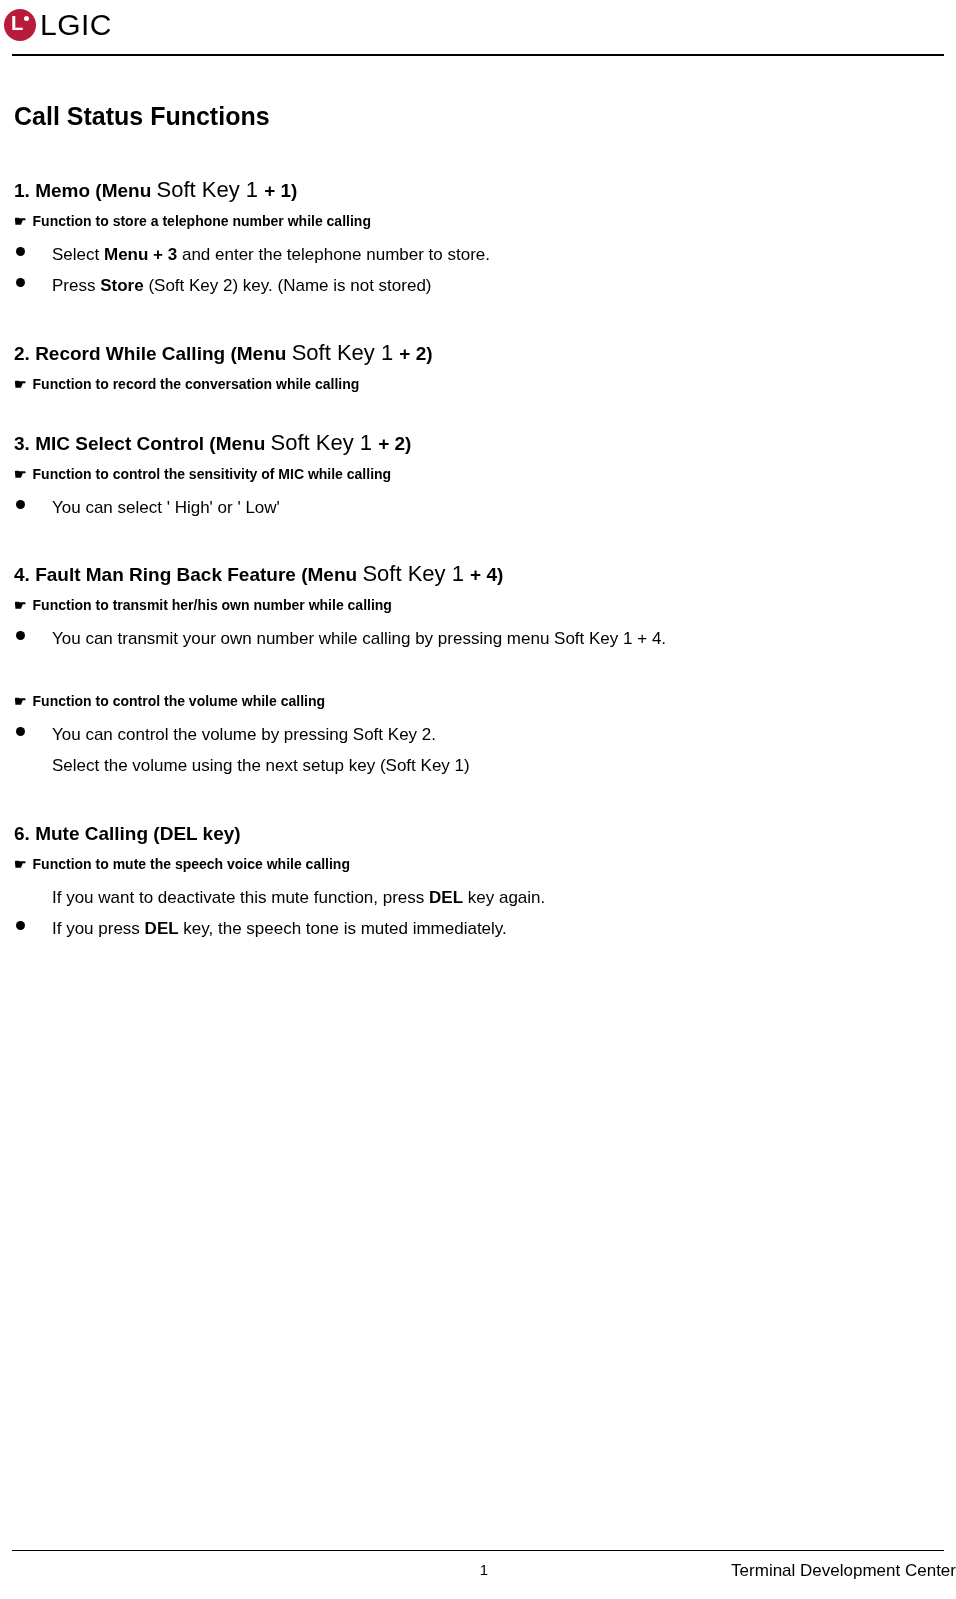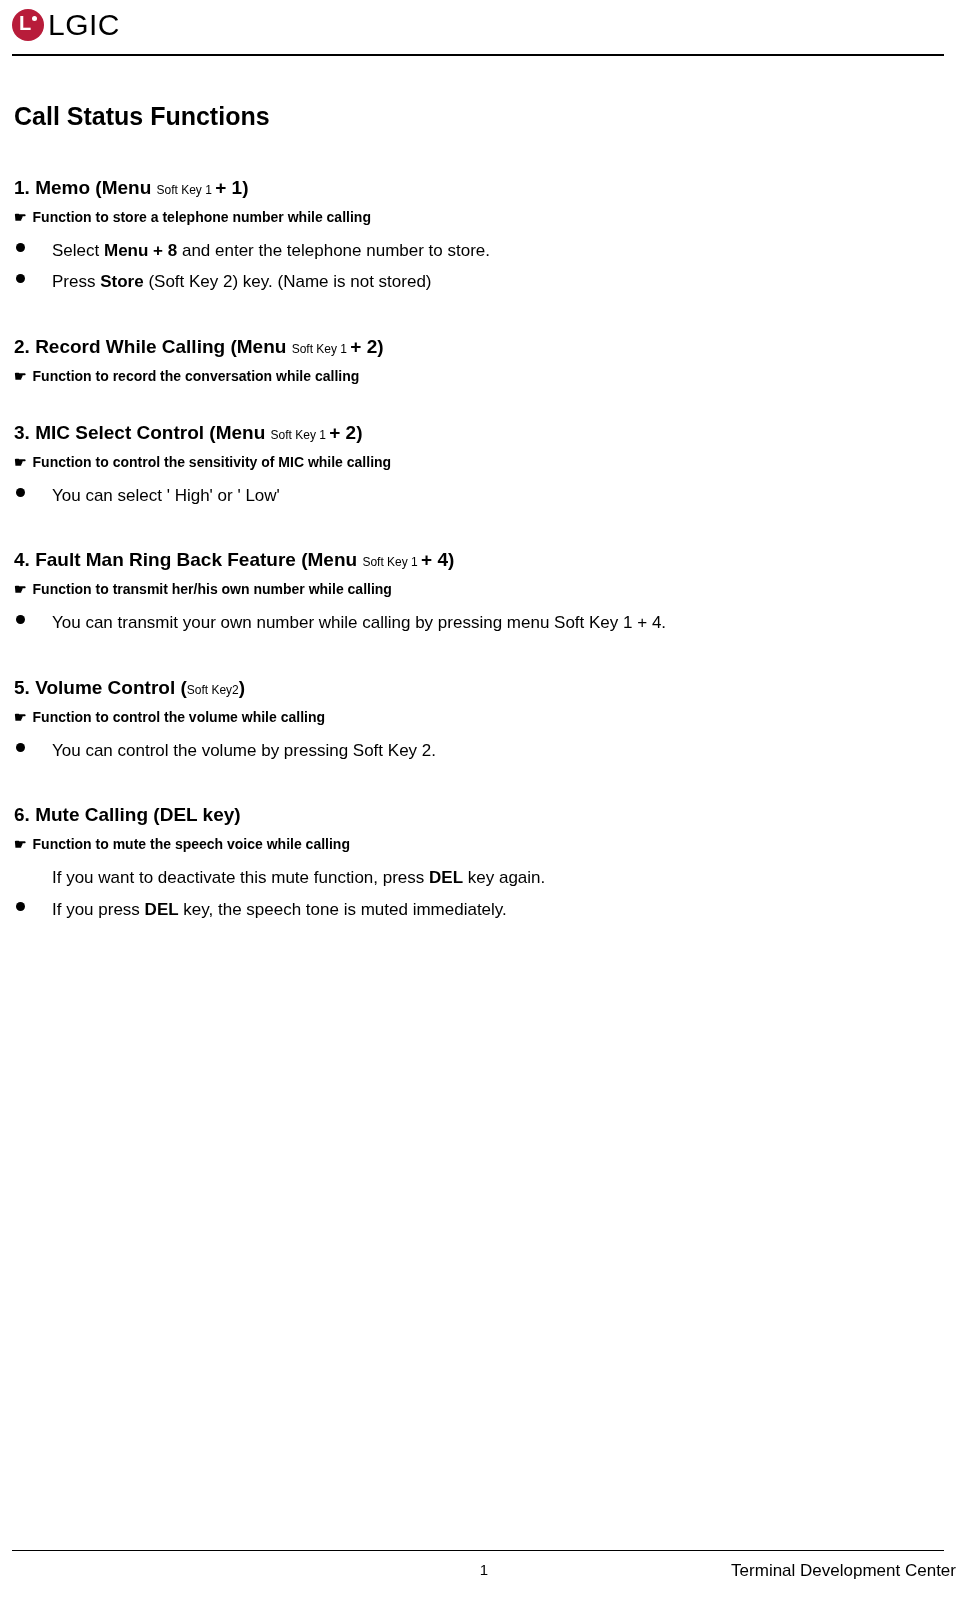--- a/index.html
+++ b/index.html
@@ -8,21 +8,21 @@
       background: #fff;
       color: #000;
       width: 956px;
       height: 1599px;
       position: relative;
       padding: 0;
     }
     .header {
       display: flex;
       align-items: center;
-      padding: 8px 12px 12px 12px;
+      padding: 8px 12px 12px 4px;
     }
     .logo {
       display: inline-flex;
       align-items: center;
     }
     .logo-mark {
       width: 32px;
       height: 32px;
       background: #b81c3a;
       border-radius: 50%;
@@ -66,21 +66,21 @@
       font-weight: bold;
       margin-bottom: 46px;
     }
     .section {
       margin-bottom: 38px;
     }
     .section-heading {
       font-size: 19px;
       margin-bottom: 10px;
     }
-    .section-heading .normal { font-weight: normal; font-size: 12px; }
+    .section-heading .normal { font-weight: normal; font-size: 22px; }
     .section-heading .bold { font-weight: bold; }
     .func-line {
       font-size: 14px;
       font-weight: bold;
       margin-bottom: 10px;
     }
     .pointer { margin-right: 6px; }
     ul.bullets {
       list-style: none;
       padding-left: 0;
@@ -150,21 +150,21 @@
 </div>
 <hr class="hr-top">
 
 <div class="content">
   <div class="page-title">Call Status Functions</div>
   <div id="sections">
       <div class="section">
         <div class="section-heading"><span class="bold">1. </span><span class="bold">Memo (Menu </span><span class="normal">Soft Key 1 </span><span class="bold">+ 1)</span></div>
         <div class="func-line"><span class="pointer">☛</span><span>Function to store a telephone number while calling</span></div>
         <ul class="bullets">
-          <li><span class="dot"></span><span>Select </span><span class="b">Menu + 8</span><span> and enter the telephone number to store.</span></li>
+          <li><span class="dot"></span><span>Select </span><span class="b">Menu + 3</span><span> and enter the telephone number to store.</span></li>
           <li><span class="dot"></span><span>Press </span><span class="b">Store</span><span> (Soft Key 2) key. (Name is not stored)</span></li>
         </ul>
       </div>
       <div class="section">
         <div class="section-heading"><span class="bold">2. </span><span class="bold">Record While Calling (Menu </span><span class="normal">Soft Key 1 </span><span class="bold">+ 2)</span></div>
         <div class="func-line"><span class="pointer">☛</span><span>Function to record the conversation while calling</span></div>
       </div>
       <div class="section">
         <div class="section-heading"><span class="bold">3. </span><span class="bold">MIC Select Control (Menu </span><span class="normal">Soft Key 1 </span><span class="bold">+ 2)</span></div>
         <div class="func-line"><span class="pointer">☛</span><span>Function to control the sensitivity of MIC while calling</span></div>
@@ -173,24 +173,24 @@
         </ul>
       </div>
       <div class="section">
         <div class="section-heading"><span class="bold">4. </span><span class="bold">Fault Man Ring Back Feature (Menu </span><span class="normal">Soft Key 1 </span><span class="bold">+ 4)</span></div>
         <div class="func-line"><span class="pointer">☛</span><span>Function to transmit her/his own number while calling</span></div>
         <ul class="bullets">
           <li><span class="dot"></span><span>You can transmit your own number while calling by pressing menu Soft Key 1 + 4.</span><span></span></li>
         </ul>
       </div>
       <div class="section">
-        <div class="section-heading"><span class="bold">5. </span><span class="bold">Volume Control (</span><span class="normal">Soft Key2</span><span class="bold">)</span></div>
         <div class="func-line"><span class="pointer">☛</span><span>Function to control the volume while calling</span></div>
         <ul class="bullets">
           <li><span class="dot"></span><span>You can control the volume by pressing Soft Key 2.</span><span></span></li>
+          <li><span class="no-dot"></span><span>Select the volume using the next setup key (Soft Key 1)</span><span></span></li>
         </ul>
       </div>
       <div class="section">
         <div class="section-heading"><span class="bold">6. </span><span class="bold">Mute Calling (DEL key)</span><span class="normal"></span><span class="bold"></span></div>
         <div class="func-line"><span class="pointer">☛</span><span>Function to mute the speech voice while calling</span></div>
         <ul class="bullets">
           <li><span class="no-dot"></span><span>If you want to deactivate this mute function, press </span><span class="b">DEL</span><span> key again.</span></li>
           <li><span class="dot"></span><span>If you press </span><span class="b">DEL</span><span> key, the speech tone is muted immediately.</span></li>
         </ul>
       </div>

